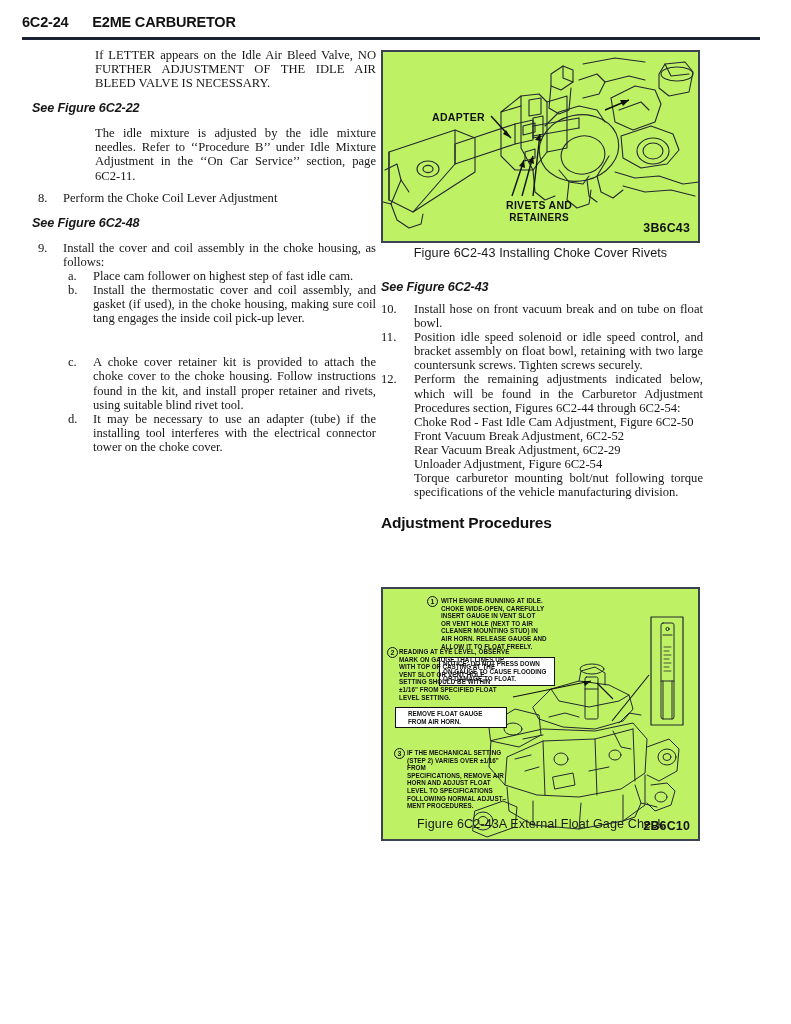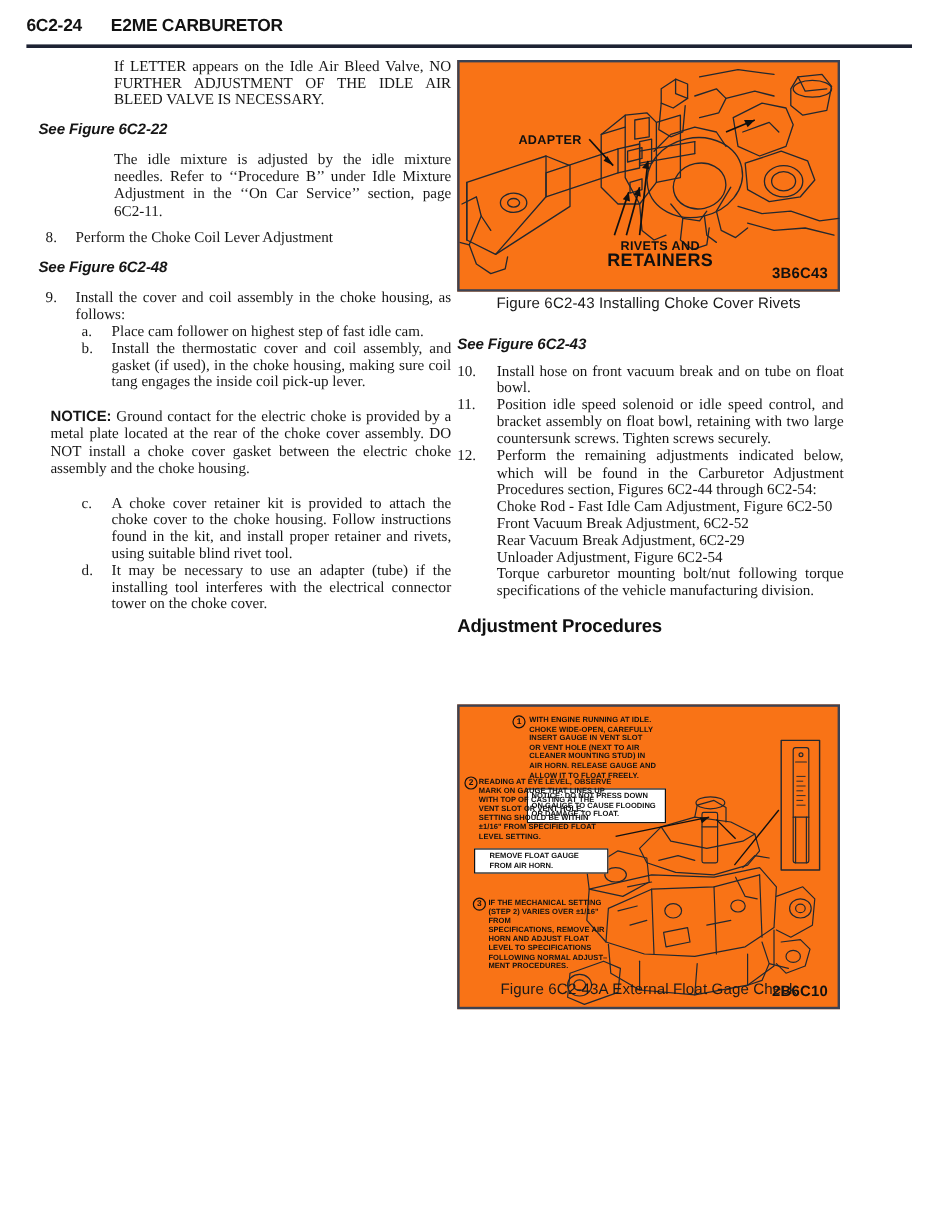--- a/index.html
+++ b/index.html
@@ -51,21 +51,21 @@
 
   .notice{text-align:justify;font-size:12.6px;line-height:14.1px;margin-left:10px;}
   .notice b{font-family:"Liberation Sans", sans-serif;font-weight:bold;font-size:12.4px;}
 
   .h2{
     font-family:"Liberation Sans", sans-serif;
     font-weight:bold;font-size:15.5px;letter-spacing:-0.2px;color:#101010;
   }
 
   
-  .fig-box{position:absolute;border:2px solid #3c4253;background:#f97316;box-sizing:border-box;}
+  .fig-box{position:absolute;border:2px solid #3c4253;background:#bef264;box-sizing:border-box;}
   #fig-top{left:381px;top:50px;width:319px;height:193px;}
   #fig-bot{left:381px;top:557px;width:319px;height:254px;margin-top:30px;}
   .fig-cap{
     position:absolute;font-family:"Liberation Sans", sans-serif;
     font-size:12.6px;color:#1a1a1a;text-align:center;width:319px;left:381px;
     letter-spacing:0.1px;
   }
   #cap-top{top:246px;}
   #cap-bot{top:817px;}
   .figcode{
@@ -128,23 +128,20 @@
 
     <div class="li sub">
       <span class="mk">a.</span><span>Place cam follower on highest step of fast idle cam.</span>
     </div>
 
     <div class="li sub">
       <span class="mk">b.</span><span>Install the thermostatic cover and coil assembly, and gasket (if used), in the choke housing, making sure coil tang engages the inside coil pick-up lever.</span>
     </div>
 
     <div class="gap-l"></div>
-    <div class="notice">
-      <b>NOTICE:</b><span> Ground contact for the electric choke is provided by a metal plate located at the rear of the choke cover assembly. DO NOT install a choke cover gasket between the electric choke assembly and the choke housing.</span>
-    </div>
 
     <div class="gap-l"></div>
     <div class="li sub">
       <span class="mk">c.</span><span>A choke cover retainer kit is provided to attach the choke cover to the choke housing. Follow instructions found in the kit, and install proper retainer and rivets, using suitable blind rivet tool.</span>
     </div>
 
     <div class="li sub">
       <span class="mk">d.</span><span>It may be necessary to use an adapter (tube) if the installing tool interferes with the electrical connector tower on the choke cover.</span>
     </div>
   </div>
@@ -228,21 +225,21 @@
           <polygon points="157,82 152,88 158,89"></polygon>
           <polygon points="246,48 237,48 240,54"></polygon>
         </g>
       </svg>
     </div>
     <div style="position:absolute;left:49px;top:55px;">
       <span style="font-family:'Liberation Sans',sans-serif;font-weight:bold;font-size:10.5px;letter-spacing:0.3px;color:#101010;">ADAPTER</span>
     </div>
     <div style="position:absolute;left:123px;top:147px;line-height:12.5px;text-align:center;">
       <div style="font-family:'Liberation Sans',sans-serif;font-weight:bold;font-size:10.5px;letter-spacing:0.3px;color:#101010;">RIVETS AND</div>
-      <div style="font-family:'Liberation Sans',sans-serif;font-weight:bold;font-size:15px;letter-spacing:0.3px;color:#101010;">RETAINERS</div>
+      <div style="font-family:'Liberation Sans',sans-serif;font-weight:bold;font-size:10px;letter-spacing:0.3px;color:#101010;">RETAINERS</div>
     </div>
     <div class="figcode" style="right:8px;bottom:6px;">3B6C43</div>
   </div>
   <div class="fig-cap" id="cap-top">Figure 6C2-43 Installing Choke Cover Rivets</div>
 
   <div class="col-r" style="top:280px;">
     <div class="seefig">See Figure 6C2-43</div>
     <div class="gap-s"></div>
 
     <div class="li-r">

